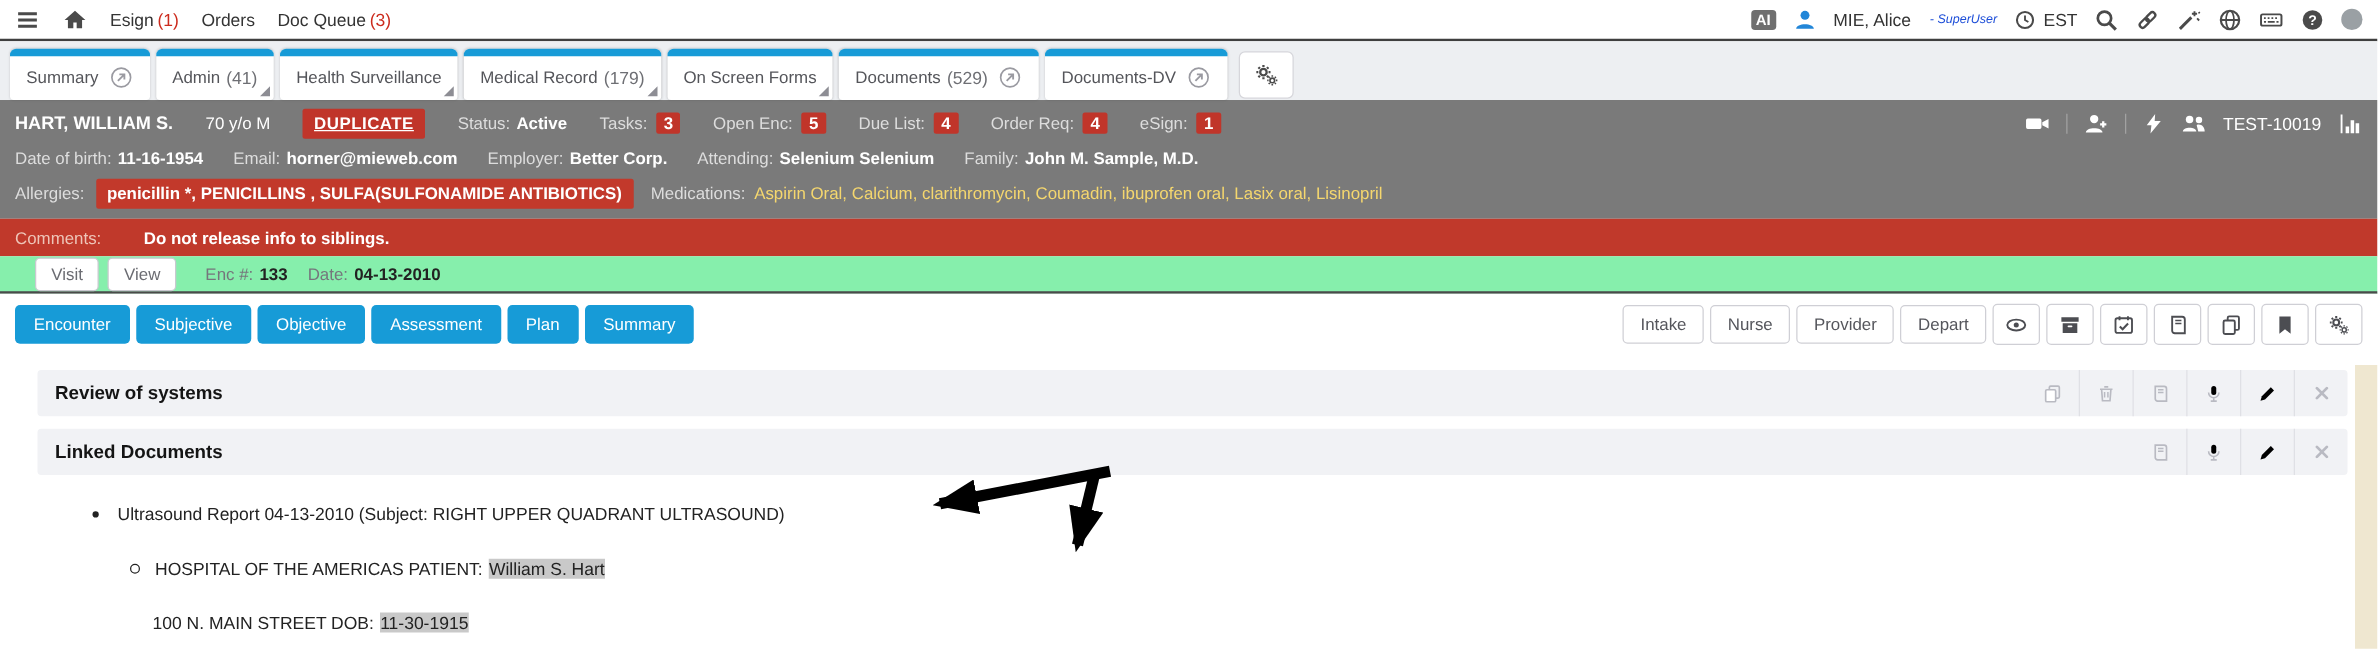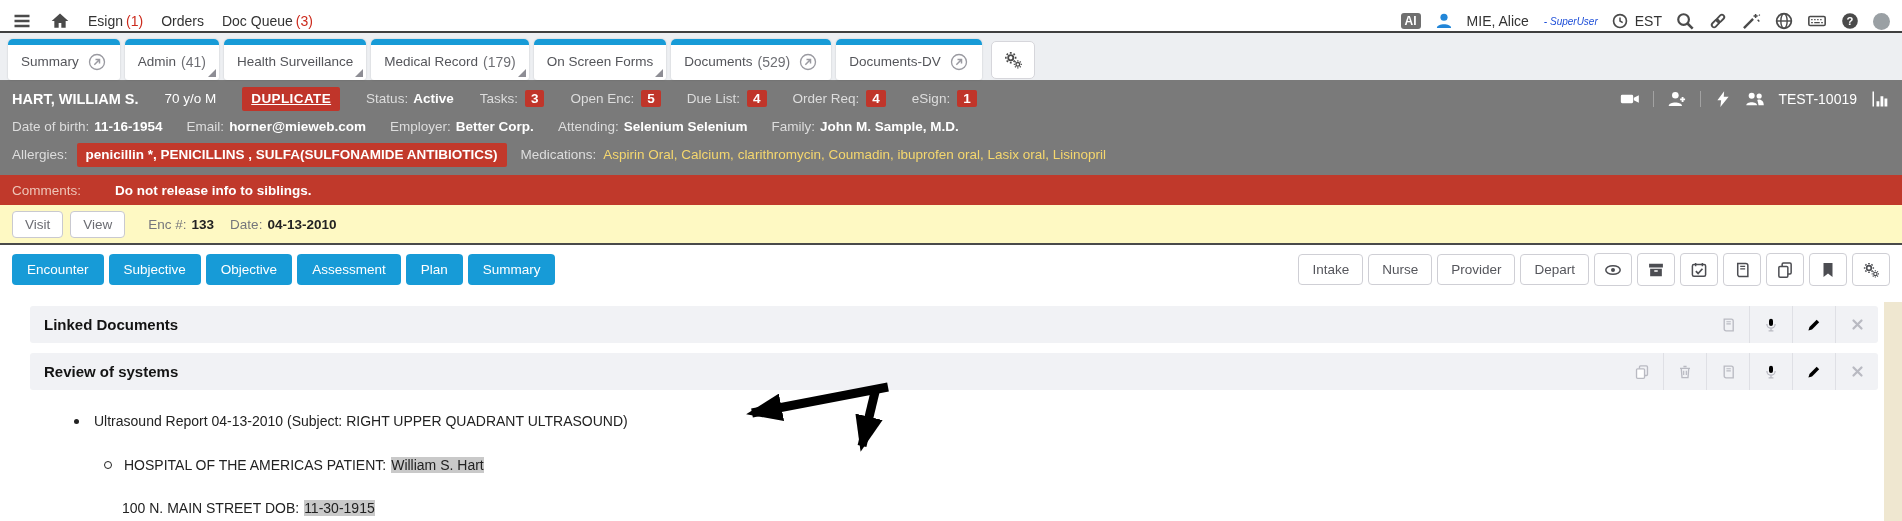--- a/index.html
+++ b/index.html
@@ -1,21 +1,21 @@
 <!DOCTYPE html>
 <html><head>
 <meta charset="utf-8">
 <style>
   html,body{margin:0;padding:0;width:1902px;height:521px;overflow:hidden;background:#fff;
     font-family:"Liberation Sans",sans-serif;-webkit-font-smoothing:antialiased;}
   .ic{width:18px;height:18px;fill:currentColor;display:block;}
   .ic16{width:16px;height:16px;} .ic20{width:20px;height:20px;} .ic15{width:15px;height:15px;}
   
   .topbar{height:33px;background:#fff;border-bottom:2px solid #3f3f3f;display:flex;
-    align-items:flex-end;justify-content:space-between;padding:0 12px;box-sizing:border-box;}
+    align-items:center;justify-content:space-between;padding:0 12px;box-sizing:border-box;}
   .tb-left{display:flex;align-items:center;gap:18px;}
   .tb-icbtn{color:#4a4a4a;cursor:pointer;display:flex;align-items:center;}
   .tb-nav{font-size:14px;color:#333;cursor:pointer;white-space:nowrap;}
   .tb-nav .red{color:#cc2b1d;margin-left:3px;}
   .tb-right{display:flex;align-items:center;gap:13px;color:#4a4a4a;}
   .ai-badge{background:#6f6f6f;color:#fff;font-weight:bold;font-size:12px;border-radius:3px;
     padding:2px 4px;line-height:1;}
   .blue-user{color:#2286d8;}
   .tb-user{font-size:14px;color:#333;}
   .tb-role{font-size:10px;color:#1d4ed8;font-style:italic;margin-left:2px;}
@@ -56,22 +56,22 @@
   .prow2 > *{margin-right:24px;}
   .prow3{margin-top:6px;}
   .redbox{background:#c2392b;color:#fff;font-weight:bold;border-radius:2px;padding:2px 9px;margin:0 14px 0 9px;}
   .meds{color:#f5d76e;margin-left:7px;}
   
   .comments{background:#c0392b;color:#fff;height:30px;display:flex;align-items:center;
     padding:0 12px;font-size:13.5px;}
   .com-label{color:#eec5b8;margin-right:34px;}
   .com-text{font-weight:bold;}
   
-  .visitrow{background:#fef9c3;height:40px;box-sizing:border-box;border-bottom:2px solid #4a4a4a;
-    display:flex;align-items:center;padding:0 12px;font-size:13.5px;}
+  .visitrow{background:#86efac;height:30px;box-sizing:border-box;border-bottom:2px solid #4a4a4a;
+    display:flex;align-items:center;padding:0 28px;font-size:13.5px;}
   .wbtn{background:#fff;border:1px solid #c9c9d0;border-radius:4px;padding:5px 12px;color:#6b6c72;
     cursor:pointer;white-space:nowrap;}
   .visitrow .wbtn{margin-right:7px;}
   .enc-grp{margin-left:16px;white-space:nowrap;}
   .glab{color:#75767c;}
   .gval{color:#222;font-weight:bold;margin-left:5px;}
   
   .encnav{display:flex;justify-content:space-between;align-items:center;padding:8px 12px 8px 12px;background:#fff;}
   .encnav-left{display:flex;gap:5px;}
   .bluebtn{background:#179bd7;color:#fff;border-radius:4px;padding:8px 15px;font-size:13.5px;
@@ -454,59 +454,59 @@
           <use href="#i-gears"></use>
         </svg>
       </span>
   </div>
 </div>
 
 <div class="content">
   <div class="edge-strip"></div>
 
   <div class="section-bar">
+    <span class="section-title">Review of systems</span>
+    <span class="section-icons">
+      <span class="icon-cell" style="border-left:none">
+          <svg class="ic16">
+            <use href="#i-copy"></use>
+          </svg>
+        </span>
+      <span class="icon-cell">
+          <svg class="ic16">
+            <use href="#i-trash"></use>
+          </svg>
+        </span>
+      <span class="icon-cell">
+          <svg class="ic16">
+            <use href="#i-book"></use>
+          </svg>
+        </span>
+      <span class="icon-cell">
+          <svg class="ic16">
+            <use href="#i-mic"></use>
+          </svg>
+        </span>
+      <span class="icon-cell">
+          <svg class="ic16">
+            <use href="#i-pencil"></use>
+          </svg>
+        </span>
+      <span class="icon-cell">
+          <svg class="ic15">
+            <use href="#i-x"></use>
+          </svg>
+        </span>
+    </span>
+  </div>
+
+  <div class="section-bar">
     <span class="section-title">Linked Documents</span>
     <span class="section-icons">
       <span class="icon-cell" style="border-left:none">
-          <svg class="ic16">
-            <use href="#i-book"></use>
-          </svg>
-        </span>
-      <span class="icon-cell">
-          <svg class="ic16">
-            <use href="#i-mic"></use>
-          </svg>
-        </span>
-      <span class="icon-cell">
-          <svg class="ic16">
-            <use href="#i-pencil"></use>
-          </svg>
-        </span>
-      <span class="icon-cell">
-          <svg class="ic15">
-            <use href="#i-x"></use>
-          </svg>
-        </span>
-    </span>
-  </div>
-
-  <div class="section-bar">
-    <span class="section-title">Review of systems</span>
-    <span class="section-icons">
-      <span class="icon-cell" style="border-left:none">
-          <svg class="ic16">
-            <use href="#i-copy"></use>
-          </svg>
-        </span>
-      <span class="icon-cell">
-          <svg class="ic16">
-            <use href="#i-trash"></use>
-          </svg>
-        </span>
-      <span class="icon-cell">
           <svg class="ic16">
             <use href="#i-book"></use>
           </svg>
         </span>
       <span class="icon-cell">
           <svg class="ic16">
             <use href="#i-mic"></use>
           </svg>
         </span>
       <span class="icon-cell">

